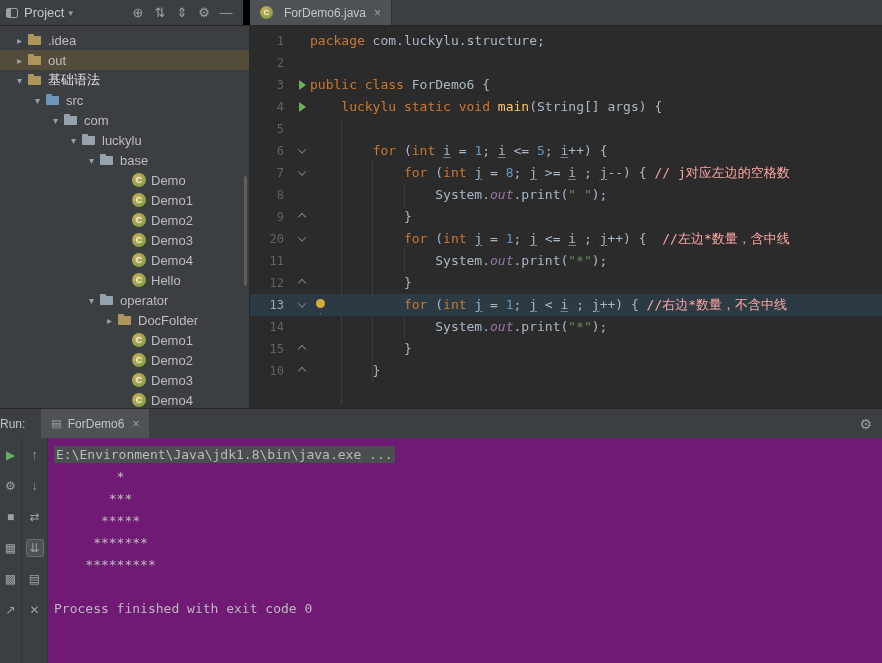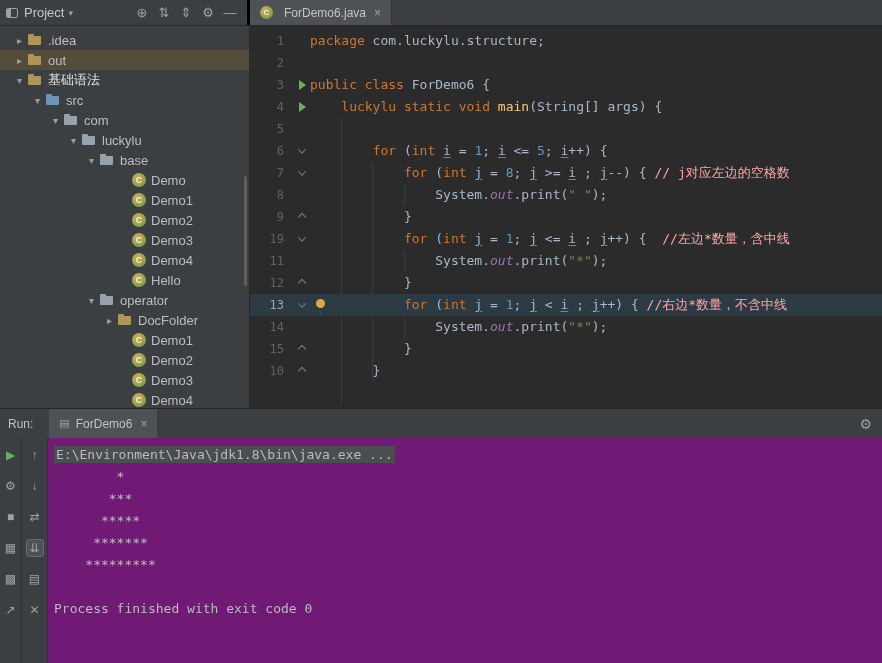--- a/index.html
+++ b/index.html
@@ -2,21 +2,21 @@
 <html><head>
 <meta charset="utf-8">
 <style>
   *{margin:0;padding:0;box-sizing:border-box}
   html,body{width:882px;height:663px;overflow:hidden;background:#2b2b2b;
     font-family:"Liberation Sans",sans-serif;}
   .app{position:relative;width:882px;height:663px;background:#2b2b2b;color:#bbbbbb;font-size:13px}
 
   
   .topbar{display:flex;height:26px;background:#3c3f41;border-bottom:1px solid #262626}
-  .proj-header{width:250px;display:flex;align-items:center;padding:0 6px;border-right:3px solid #000000}
+  .proj-header{width:250px;display:flex;align-items:center;padding:0 6px;border-right:7px solid #000000}
   .pane-icon{width:12px;height:10px;border:1px solid #9aa0a5;border-radius:2px;margin-right:6px;position:relative}
   .pane-icon::after{content:"";position:absolute;left:0;top:0;bottom:0;width:4px;background:#9aa0a5}
   .proj-title{display:flex;align-items:center;gap:4px;color:#c5c8ca}
   .caret{font-size:9px;color:#9aa0a5}
   .tb-icons{margin-left:auto;display:flex;align-items:center}
   .tb-icon{width:22px;text-align:center;color:#9da1a4;font-size:13px;cursor:default}
   .tabbar{flex:1;display:flex;align-items:stretch;background:#3c3f41}
   .ed-tab{display:flex;align-items:center;gap:6px;background:#4e5254;padding:0 10px;color:#c3c6c8;font-size:12px;border-right:1px solid #323232}
   .tab-close{color:#9da1a4;font-size:12px;margin-left:2px}
 
@@ -50,21 +50,21 @@
   .chv.down{transform:rotate(45deg) translate(-1px,-1px)}
   .chv.up{transform:rotate(-135deg)}
   .code{white-space:pre;font-size:13px;line-height:22px}
   .tok-k{color:#cc7832}.tok-d{color:#a9b7c6}.tok-n{color:#6897bb}.tok-s{color:#6a8759}
   .tok-c{color:#fca5a5}.tok-m{color:#ffc66b}
   .tok-f{color:#9876aa;font-style:italic}
   .tok-u{color:#a9b7c6;text-decoration:underline;text-decoration-color:#76828c;text-underline-offset:2px}
   .bulb{position:absolute;left:66px;top:5px;width:9px;height:9px;background:#d9ab3f;border-radius:50%;box-shadow:0 10px 0 -4px #8a8a8a}
 
   
-  .run-header{position:relative;height:30px;background:#3c3f41;border-top:1px solid #262626;display:flex;align-items:center;padding-left:8px;font-size:12px;color:#c0c3c5}
+  .run-header{position:relative;height:30px;background:#3c3f41;border-top:1px solid #262626;display:flex;align-items:center;padding-left:0;font-size:12px;color:#c0c3c5}
   .run-tab{display:flex;align-items:center;gap:6px;background:#4e5254;height:100%;padding:0 10px;margin-left:16px}
   .run-tab-icon{color:#9da1a4;font-size:11px}
   .run-gear{position:absolute;right:10px;color:#9da1a4;font-size:14px}
   .run-body{display:flex;height:225px}
   .run-col{background:#3c3f41;display:flex;flex-direction:column;align-items:center;padding-top:8px;gap:13px;border-right:1px solid #313335}
   .run-col.outer{width:22px}
   .run-col.inner{width:26px}
   .rc-icon{width:18px;height:18px;display:flex;align-items:center;justify-content:center;color:#9da1a4;font-size:12px}
   .rc-icon.green{color:#64b05e}
   .rc-icon.active{background:#4e5254;border:1px solid #676d70;border-radius:3px}
@@ -259,21 +259,21 @@
             <span class="code"><span class="tok-d">                System.</span><span class="tok-f">out</span><span class="tok-d">.print(</span><span class="tok-s">" "</span><span class="tok-d">);</span></span>
           </div>
           <div class="ed-row">
             <span class="gut">9</span>
             <span class="fold">
               <span class="chv up"></span>
             </span>
             <span class="code"><span class="tok-d">            }</span></span>
           </div>
           <div class="ed-row">
-            <span class="gut">19</span>
+            <span class="gut">20</span>
             <span class="fold">
               <span class="chv down"></span>
             </span>
             <span class="code"><span class="tok-d">            </span><span class="tok-k">for</span><span class="tok-d"> (</span><span class="tok-k">int</span><span class="tok-d"> </span><span class="tok-u">j</span><span class="tok-d"> = </span><span class="tok-n">1</span><span class="tok-d">; </span><span class="tok-u">j</span><span class="tok-d"> &lt;= </span><span class="tok-u">i</span><span class="tok-d"> ; </span><span class="tok-u">j</span><span class="tok-d">++) {  </span><span class="tok-c">//左边*数量，含中线</span></span>
           </div>
           <div class="ed-row">
             <span class="gut">11</span>
             <span class="fold"></span>
             <span class="code"><span class="tok-d">                System.</span><span class="tok-f">out</span><span class="tok-d">.print(</span><span class="tok-s">"*"</span><span class="tok-d">);</span></span>
           </div>

